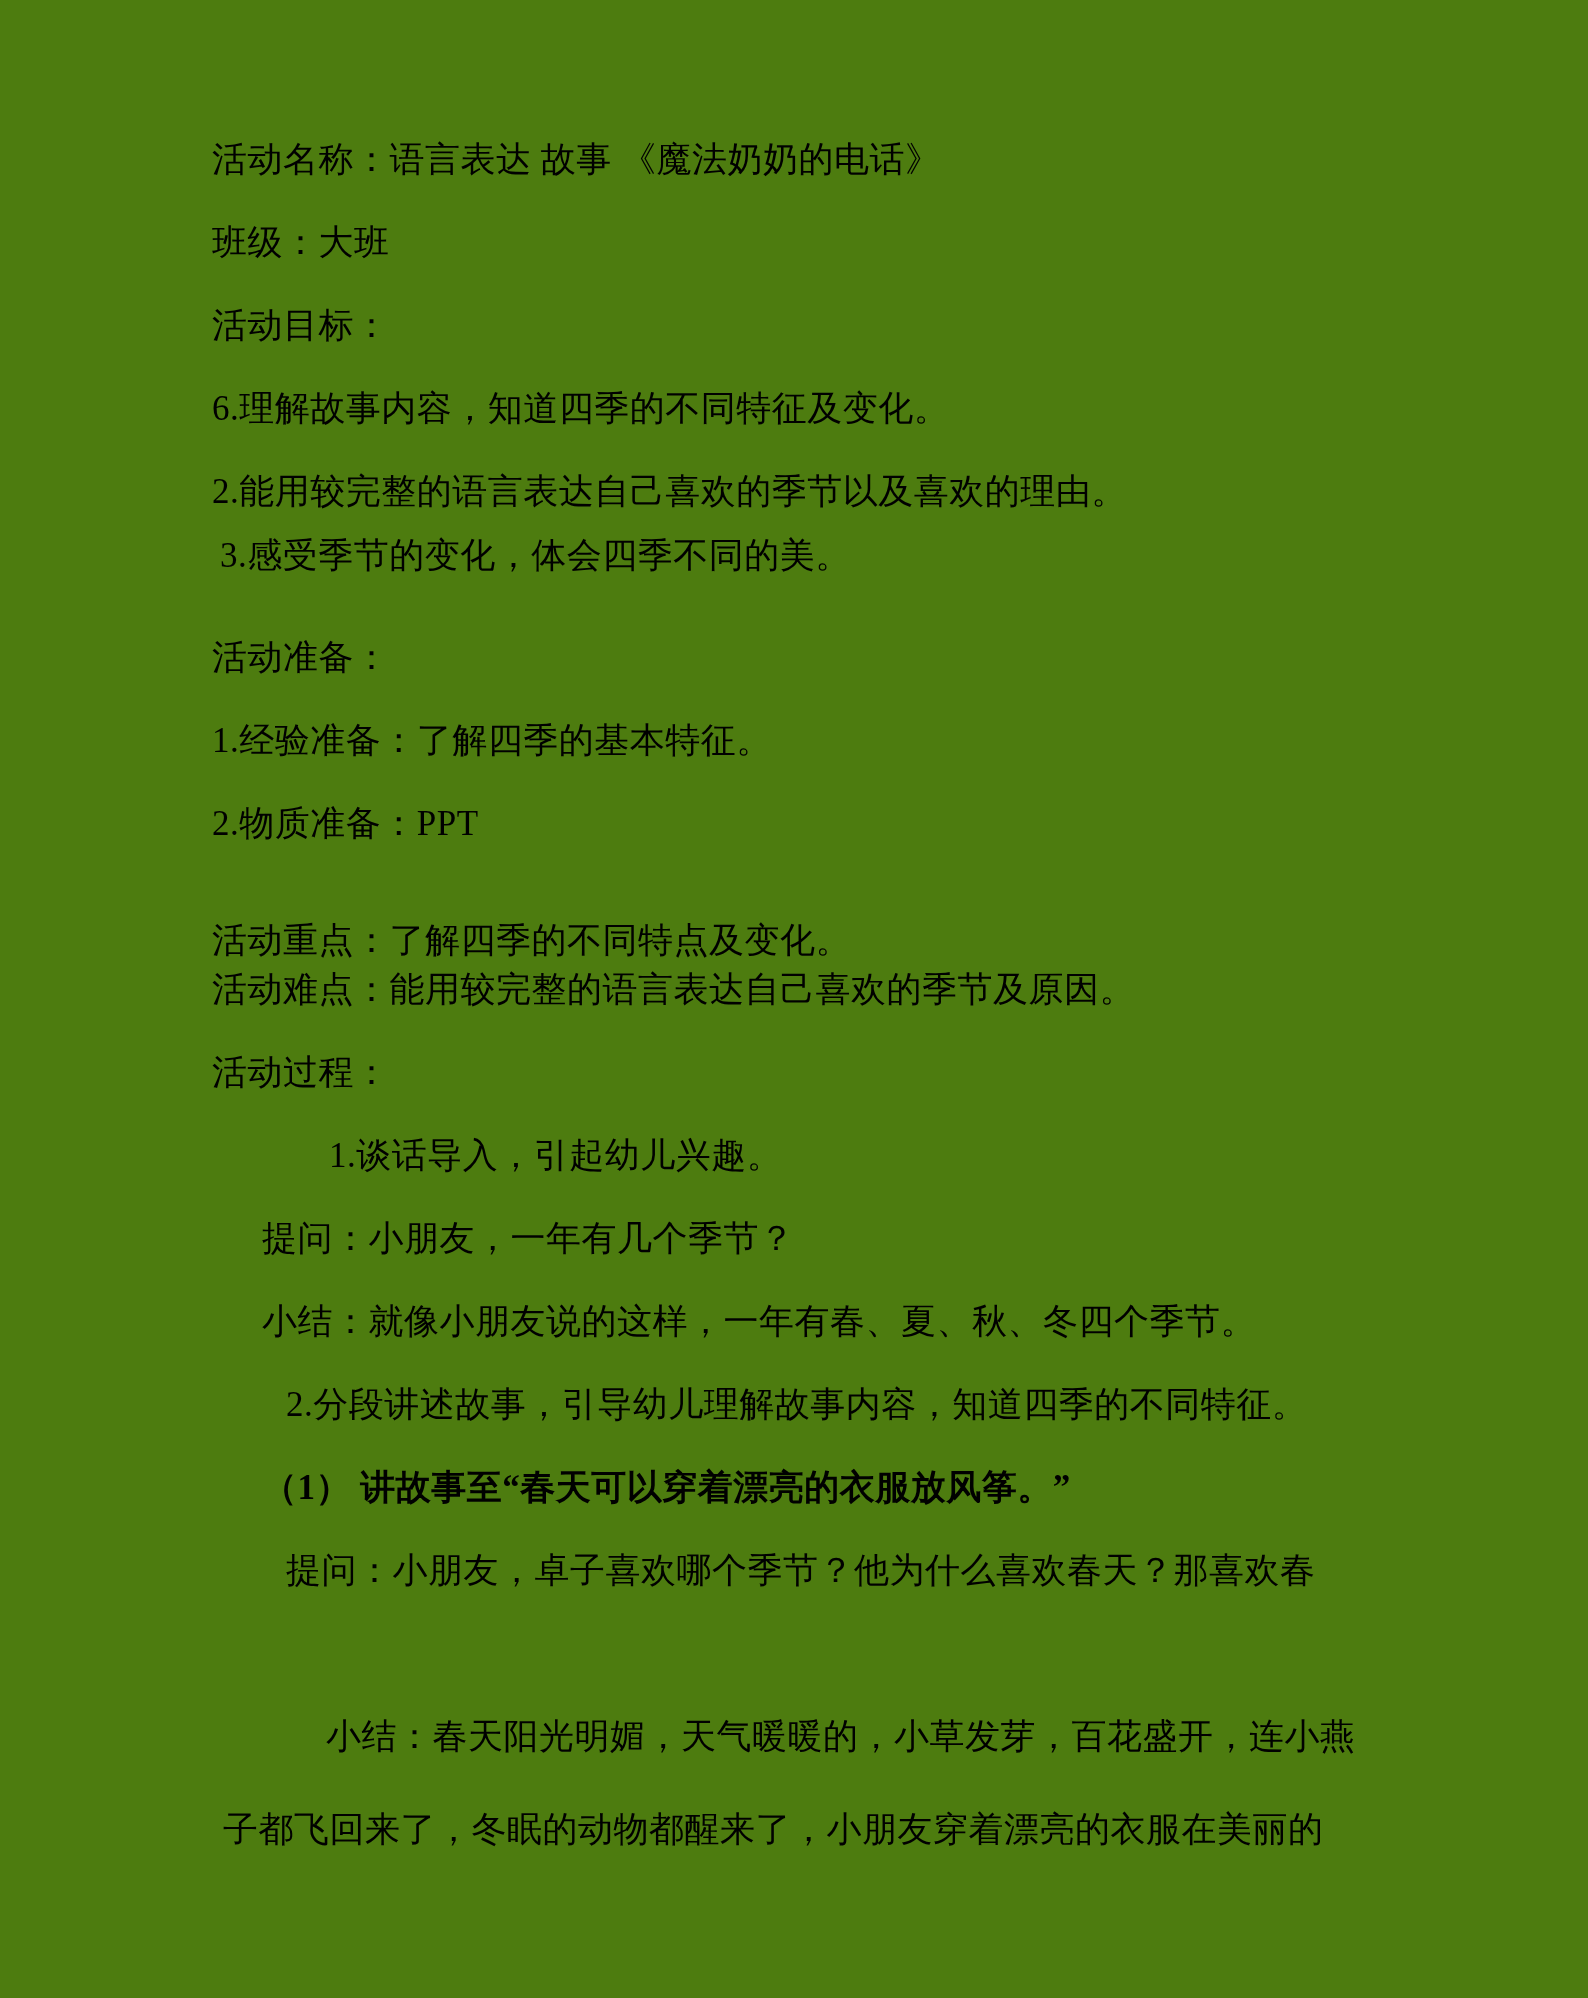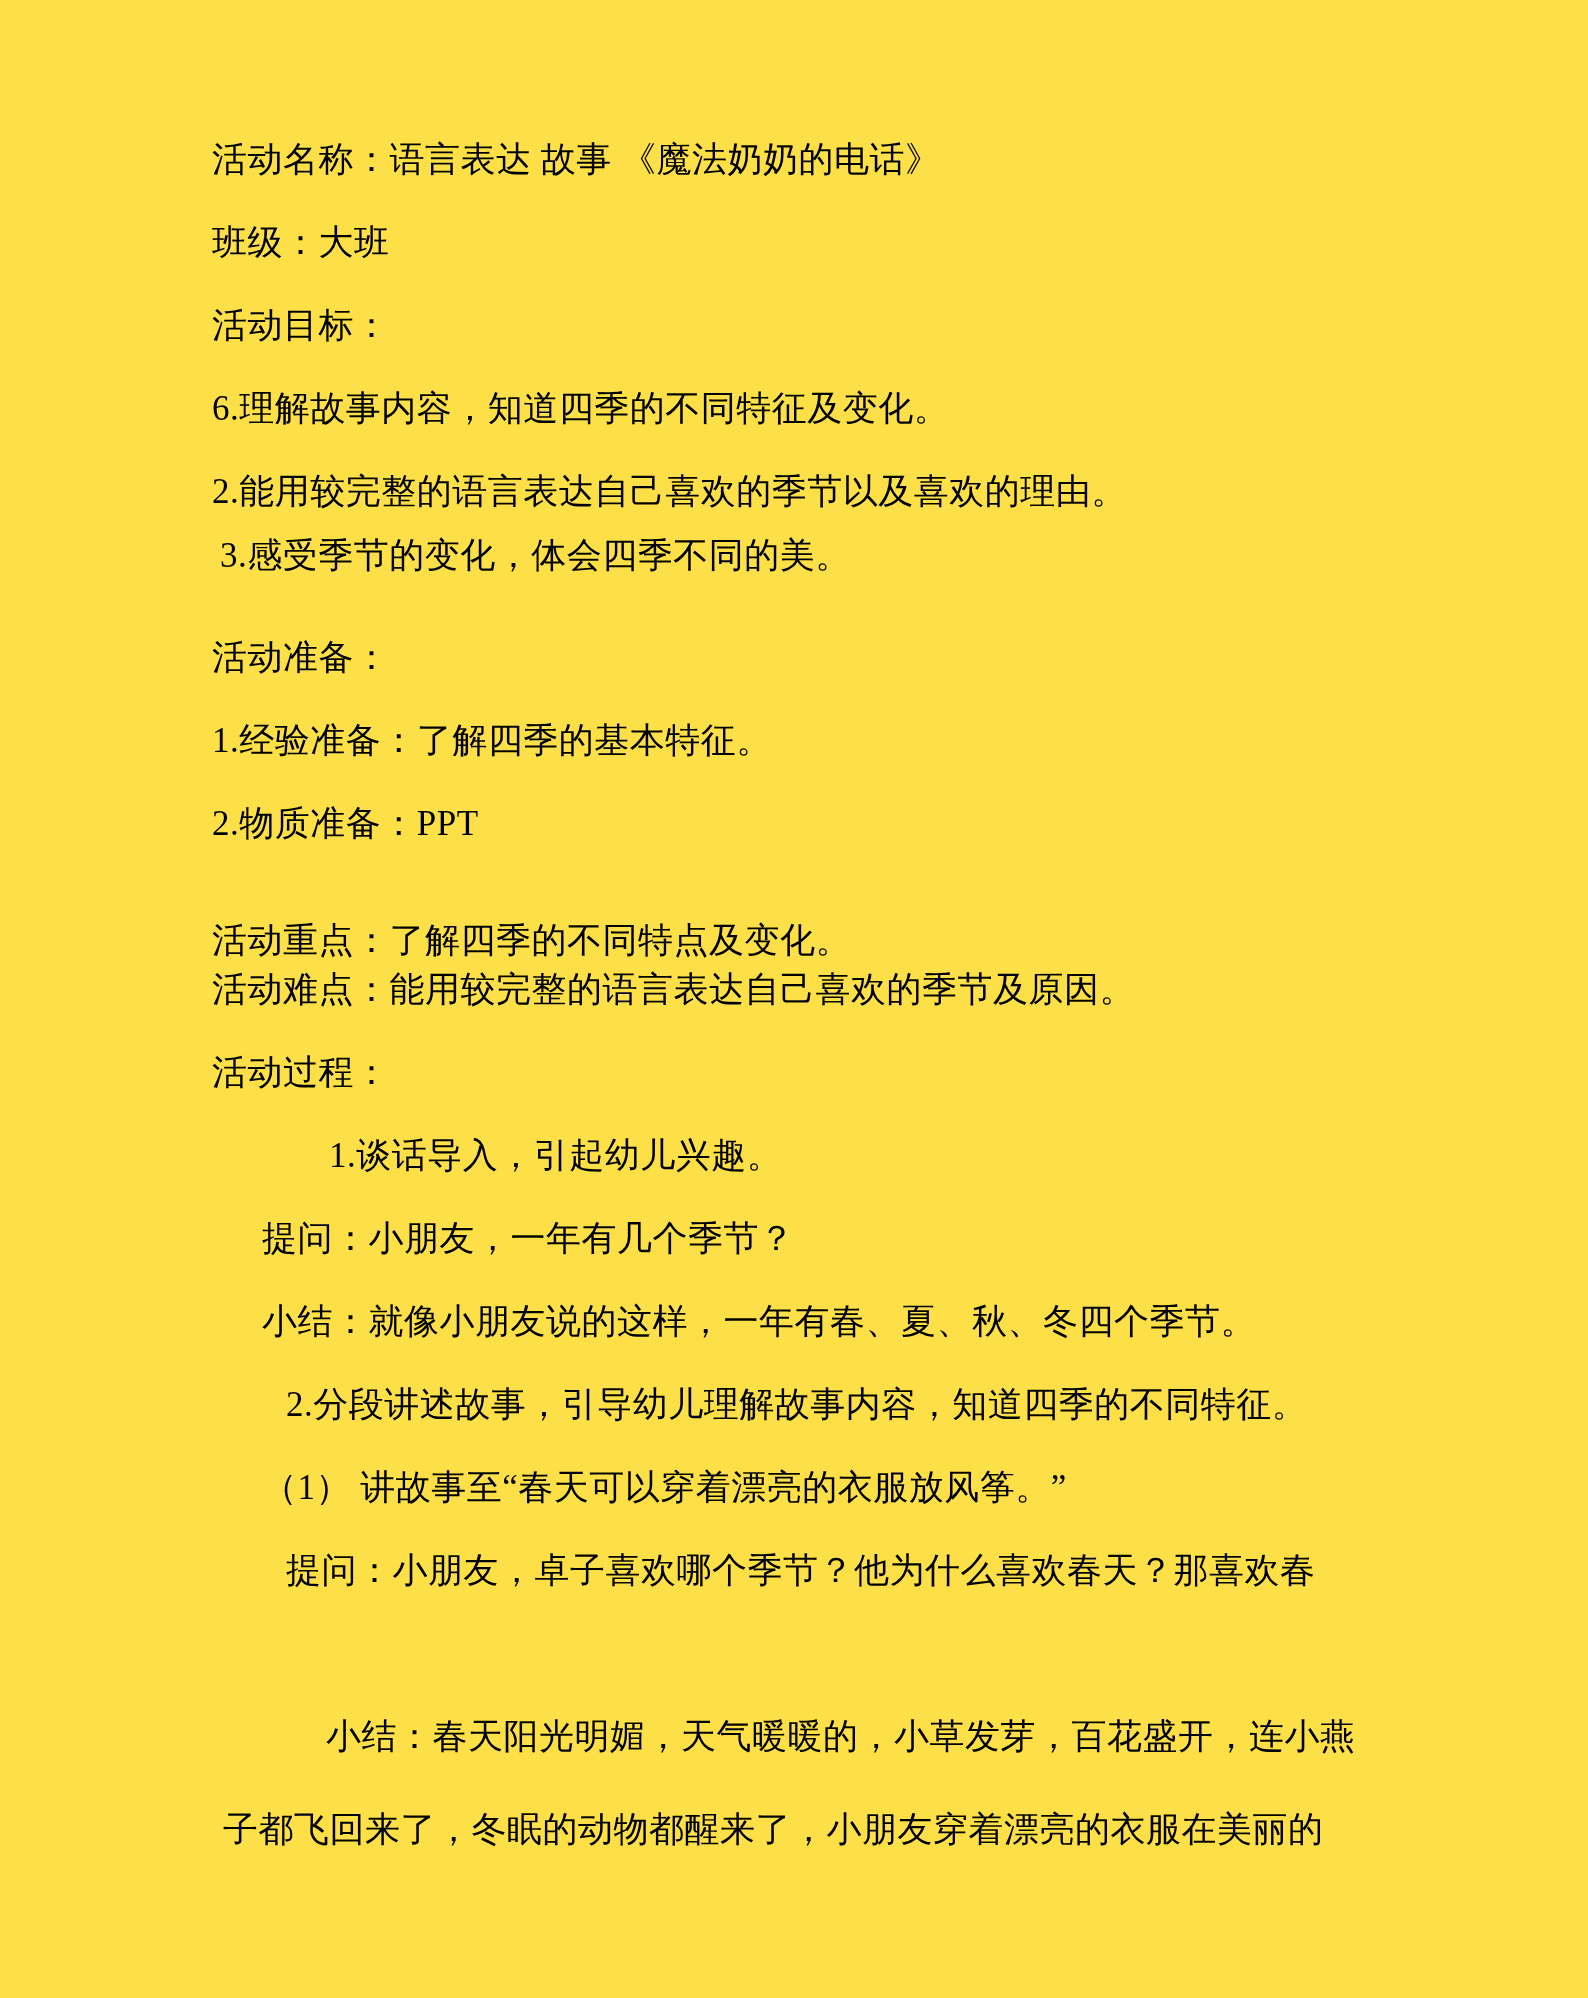--- a/index.html
+++ b/index.html
@@ -14,34 +14,34 @@
       overflow: hidden;
       font-family: "Liberation Serif", "DejaVu Serif", serif;
       color: #000000;
     }
     .page {
       position: absolute;
       left: 0;
       top: 0;
       width: 1588px;
       height: 1998px;
-      background: #fde047;
+      background: #4d7c0f;
     }
     .line {
       position: absolute;
       left: 212px;
       font-size: 35px;
       line-height: 44px;
       height: 44px;
       white-space: nowrap;
       letter-spacing: 0.5px;
     }
     .ind-list { left: 289px; }
     .ind-q { left: 262px; }
-    .ind-paren { left: 262px; }
+    .ind-paren { left: 262px; font-weight: bold; }
     .ind-two { left: 286px; }
   </style>
 </head>
 <body>
 
 <div class="page">
   <div class="line" style="top:138px;">活动名称：语言表达  故事  《魔法奶奶的电话》</div>
   <div class="line" style="top:221px;">班级：大班</div>
   <div class="line" style="top:304px;">活动目标：</div>
   <div class="line" style="top:387px;">6.理解故事内容，知道四季的不同特征及变化。</div>

